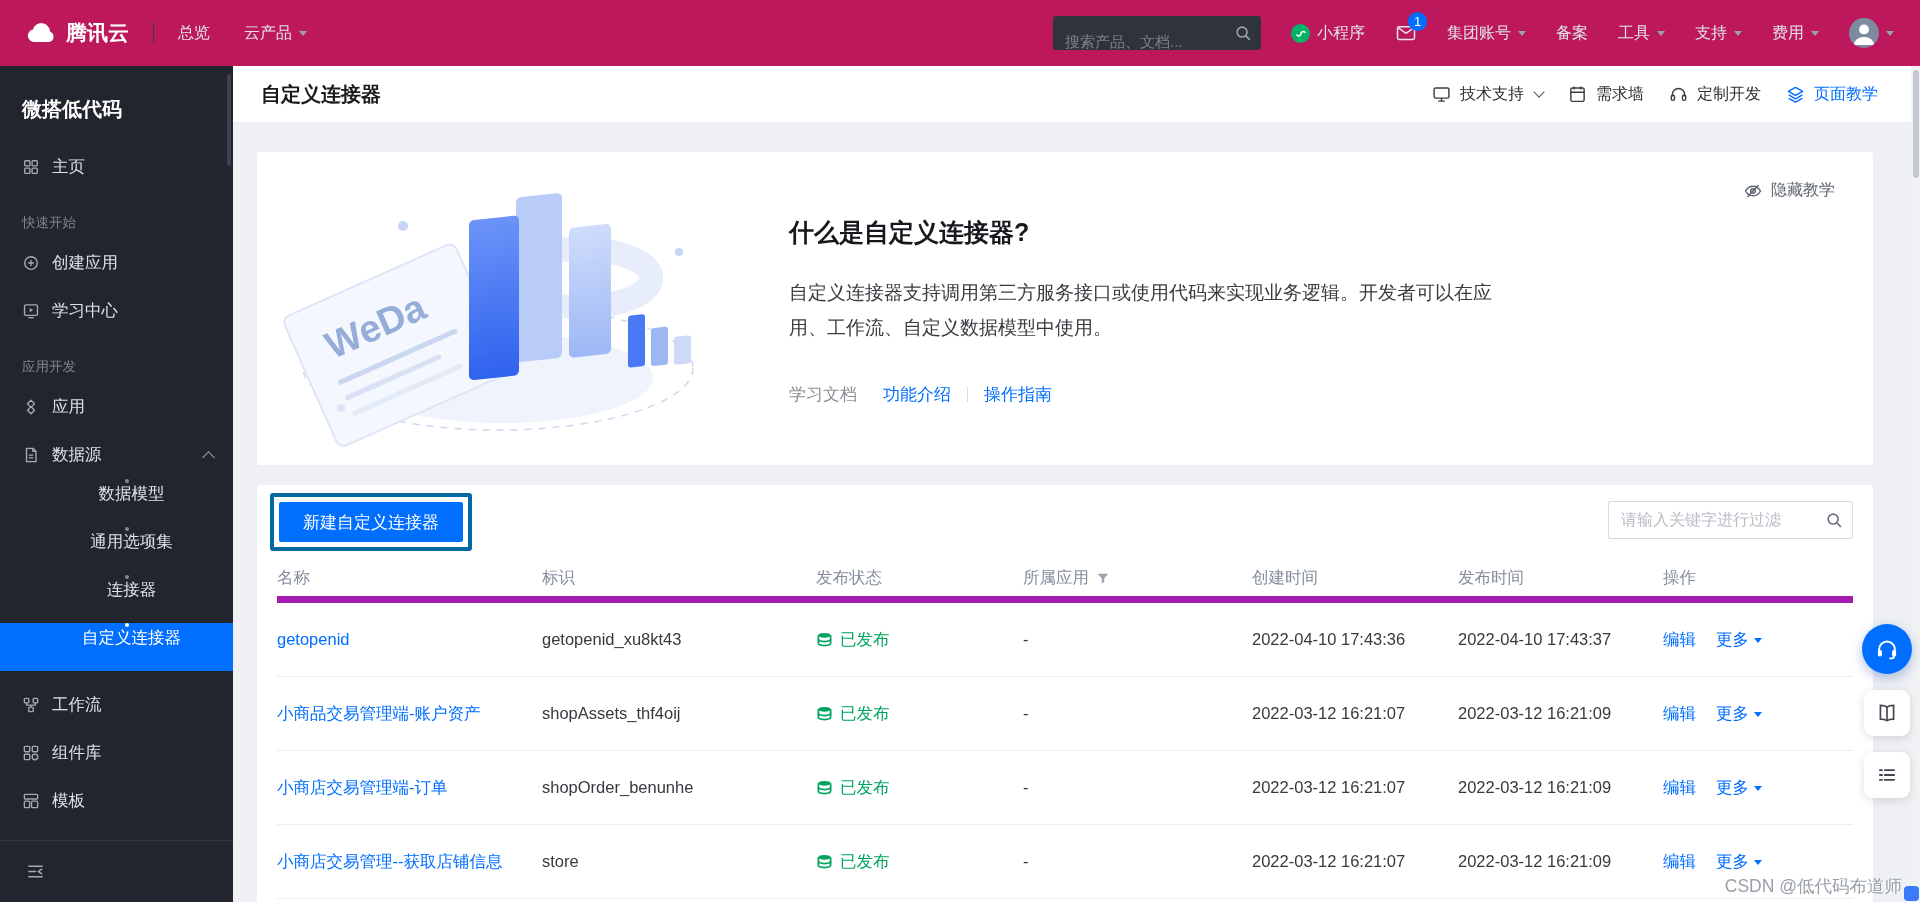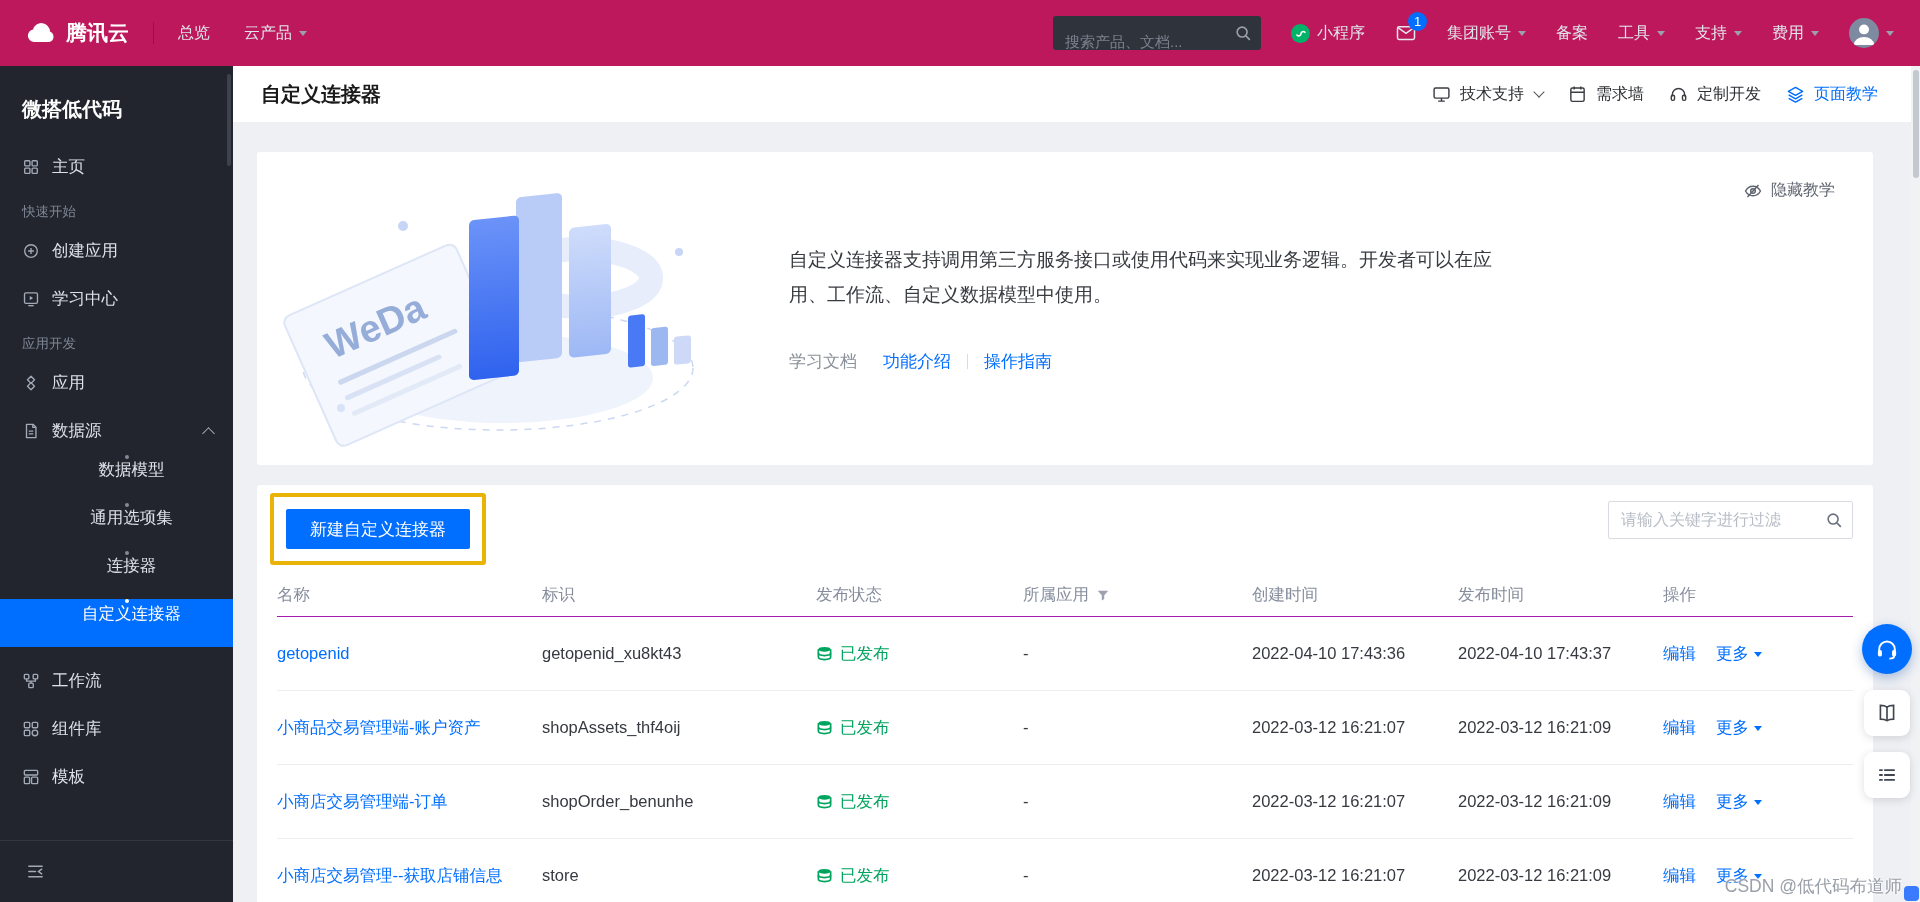--- a/index.html
+++ b/index.html
@@ -34,21 +34,21 @@
     align-items:center; justify-content:center; }
   .avatar { width:30px; height:30px; border-radius:50%; background:#7e8aa0; display:inline-flex;
     align-items:center; justify-content:center; overflow:hidden; }
   .tb-user { display:inline-flex; align-items:center; cursor:pointer; }
 
   
   .sidebar { position:absolute; left:0; top:66px; width:233px; bottom:0; background:#22252d; color:#e4e7ec; z-index:5; }
   .sb-title { padding:30px 22px 20px; font-size:20px; font-weight:bold; color:#fff; }
   .sb-item { height:48px; display:flex; align-items:center; gap:12px; padding:0 20px 0 22px;
     font-size:16.5px; color:#dde1e8; cursor:pointer; }
-  .sb-section { margin-top:6px; height:30px; line-height:30px; padding:0 22px; font-size:13.5px; color:#7d8594; }
+  .sb-section { margin-top:18px; height:30px; line-height:30px; padding:0 22px; font-size:13.5px; color:#7d8594;font-family:Liberation Mono, monospace; }
   .sb-sub { height:48px; display:flex; align-items:center; padding:0 22px 0 52px; font-size:16.5px;
     color:#dde1e8; cursor:pointer;flex-direction:column; }
   .sb-sub .dot { width:4px; height:4px; border-radius:50%; background:#828a99; margin-right:10px; flex:none; }
   .sb-sub.active { background:#006eff; color:#fff; }
   .sb-sub.active .dot { background:#fff; }
   .chev-up { width:9px; height:9px; border-left:1.6px solid #a2aab8; border-top:1.6px solid #a2aab8;
     transform:rotate(45deg); margin-left:auto; margin-top:5px; }
   .sb-scroll { position:absolute; right:2px; top:8px; width:4px; height:92px; border-radius:2px; background:#3d424d; }
   .sb-footer { position:absolute; bottom:0; left:0; right:0; height:62px; border-top:1px solid #32363f;
     display:flex; align-items:center; padding:0 26px; }
@@ -74,32 +74,32 @@
   .hero-text { position:absolute; left:532px; top:64px; width:780px; }
   .hero-text h2 { font-size:25px; color:#16181d; font-weight:bold; }
   .hero-text p { margin-top:26px; font-size:19px; line-height:1.85; color:#383b40; width:730px; }
   .hero-links { margin-top:38px; display:flex; align-items:center; font-size:17px; }
   .doc-label { color:#8a9099; margin-right:26px; }
   .hero-links a { color:#006eff; }
   .vdiv { width:1px; height:15px; background:#d8dbe0; margin:0 16px; }
 
   .table-card { position:relative; background:#fff; border-radius:3px; height:620px; }
   .toolbar { display:flex; justify-content:space-between; align-items:flex-start; padding:8px 20px 8px 13px; }
-  .annotation { border:4px solid #eab308; padding:12px; border-radius:3px; display:inline-block; }
+  .annotation { border:4px solid #0369a1; padding:5px; border-radius:3px; display:inline-block; }
   .btn-primary { height:40px; padding:0 24px; background:#006eff; color:#fff; font-size:17px;
     border:none; border-radius:2px; cursor:pointer; font-family:inherit; white-space:nowrap; }
   .filter { position:relative; width:245px; margin-top:8px; }
   .filter input { width:100%; height:38px; border:1px solid #d8dbe0; border-radius:2px;
     padding:0 38px 0 12px; font-size:16px; color:#333; font-family:inherit; outline:none; }
   .filter input::placeholder { color:#b8bdc6; }
   .filter .mag { position:absolute; right:10px; top:10px; }
 
   .table { padding:0 20px; }
   .t-head, .t-row { display:grid; grid-template-columns:265px 274px 207px 229px 206px 205px 1fr; align-items:center; }
-  .t-head { height:44px; color:#858d9c; font-size:16.5px; border-bottom:1px solid #a21caf; }
+  .t-head { height:44px; color:#858d9c; font-size:16.5px; border-bottom:7px solid #a21caf; }
   .t-row { height:74px; font-size:16.5px; color:#36393f; border-bottom:1px solid #eceef2; }
   .t-cell { display:flex; align-items:center; gap:7px; overflow:hidden; white-space:nowrap; }
   .t-row a.name { color:#006eff; }
   .status { color:#00a45e; }
   .actions { gap:20px; }
   .actions a { color:#006eff; display:inline-flex; align-items:center; gap:5px; }
   .tri-blue { width:0; height:0; border-left:4.5px solid transparent; border-right:4.5px solid transparent;
     border-top:5.5px solid #006eff; margin-top:2px; }
 
   
@@ -406,20 +406,21 @@
             <rect x="368" y="207" width="17" height="38" rx="3" fill="#9db8f0"></rect>
             <rect x="391" y="218" width="17" height="28" rx="3" fill="#cdd9f6"></rect>
           </g>
           <circle cx="120" cy="66" r="5" fill="#c7d5f6"></circle>
           <circle cx="396" cy="92" r="4" fill="#c7d5f6"></circle>
           <circle cx="58" cy="248" r="4" fill="#d8e2f8"></circle>
         </svg>
       </div>
 
       <div class="hero-text">
+        <h2>什么是自定义连接器?</h2>
         <p>自定义连接器支持调用第三方服务接口或使用代码来实现业务逻辑。开发者可以在应用、工作流、自定义数据模型中使用。</p>
         <div class="hero-links">
           <span class="doc-label">学习文档</span>
           <a>功能介绍</a>
           <span class="vdiv"></span>
           <a>操作指南</a>
         </div>
       </div>
     </section>
 

